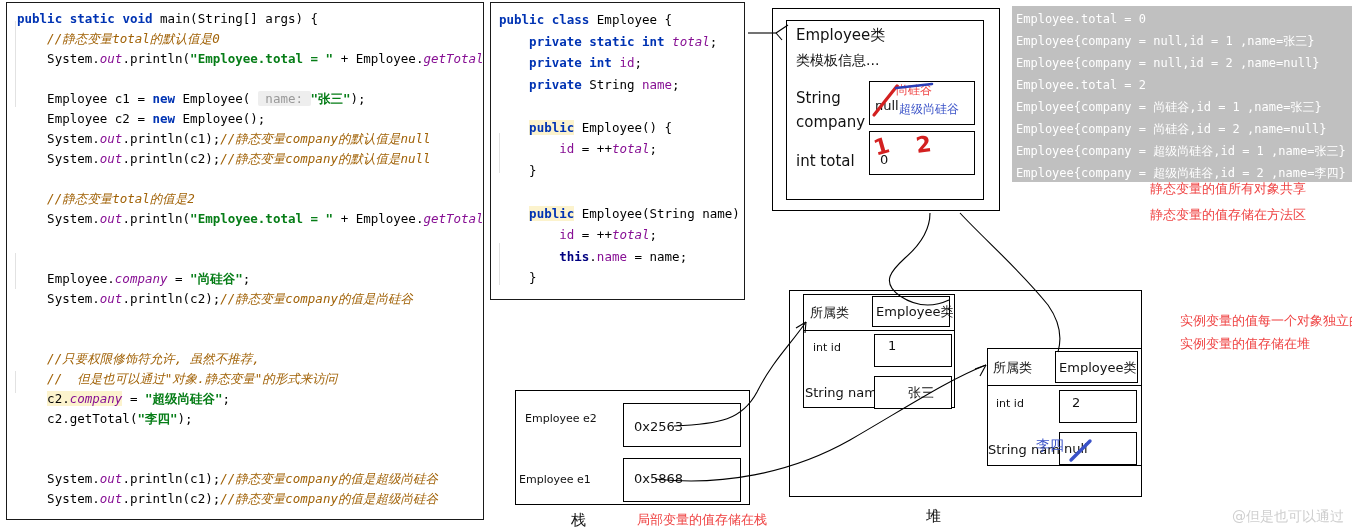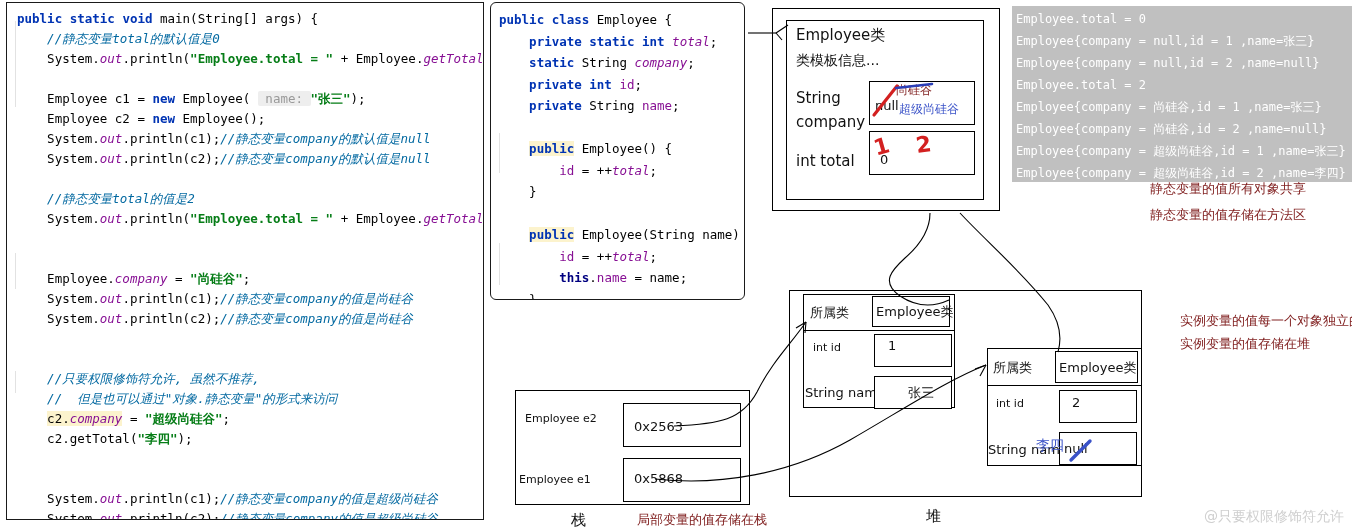--- a/index.html
+++ b/index.html
@@ -11,46 +11,46 @@
   .abs{position:absolute;}
   .box{position:absolute;border:1px solid #000;box-sizing:border-box;background:#fff;}
 
   
   .code-panel{
     position:absolute;border:1px solid #1a1a1a;background:#ffffff;
     font-family:"DejaVu Sans Mono","Liberation Mono",monospace;
     box-sizing:border-box;overflow:hidden;
   }
   #left-code{left:6px;top:2px;width:478px;height:518px;padding:6px 0 0 0;}
-  #class-code{left:490px;top:2px;width:255px;height:298px;padding:6px 0 0 0;border-radius:6px;}
+  #class-code{left:490px;top:2px;width:255px;height:298px;padding:6px 0 0 0;}
 
   .cl{white-space:pre;line-height:20px;font-size:12.5px;color:#000;padding-left:10px;}
   #class-code .cl{line-height:21.5px;font-size:12.5px;padding-left:8px;}
 
   .kw{color:#0033b3;font-weight:bold;}
   .kw2{color:#000080;font-weight:bold;}
   .str{color:#067d17;font-weight:bold;}
   .fld{color:#871094;font-style:italic;}
   .fldp{color:#871094;}
-  .cmt{color:#0369a1;font-style:italic;}
+  .cmt{color:#a16207;font-style:italic;}
   .hint{background:#eeeeee;color:#999999;border-radius:2px;}
   .hl{background:#fcf3cd;}
   .gutterline{position:absolute;left:8px;width:1px;background:#e2e2e2;}
 
   
   #console{
     position:absolute;left:1012px;top:6px;width:340px;height:176px;
     background:#c0c0c0;
     font-family:"DejaVu Sans Mono","Liberation Mono",monospace;
     font-size:12px;line-height:22px;color:#ffffff;
     padding:2px 0 0 4px;box-sizing:border-box;white-space:pre;overflow:hidden;
   }
 
   
-  .note-red{position:absolute;color:#7f1d1d;font-size:13px;white-space:nowrap;
+  .note-red{position:absolute;color:#ef4444;font-size:13px;white-space:nowrap;
             font-family:"DejaVu Sans","Liberation Sans",sans-serif;}
   .note-blue{position:absolute;color:#3a52c8;white-space:nowrap;
             font-family:"DejaVu Sans","Liberation Sans",sans-serif;text-align:center;}
 
   
   .dlab{position:absolute;color:#111;font-size:15px;white-space:nowrap;
         font-family:"DejaVu Sans","Liberation Sans",sans-serif;}
   .dlab-sm{font-size:13px;}
   .dlab-lg{font-size:11px;}
 
@@ -74,42 +74,40 @@
       <div class="cl"><span>    Employee c1 = </span><span class="kw">new </span><span>Employee( </span><span class="hint"> name: </span><span class="str">"张三"</span><span>);</span></div>
       <div class="cl"><span>    Employee c2 = </span><span class="kw">new </span><span>Employee();</span></div>
       <div class="cl"><span>    System.</span><span class="fld">out</span><span>.println(c1);</span><span class="cmt">//静态变量company的默认值是null</span></div>
       <div class="cl"><span>    System.</span><span class="fld">out</span><span>.println(c2);</span><span class="cmt">//静态变量company的默认值是null</span></div>
       <div class="cl">&nbsp;</div>
       <div class="cl"><span class="cmt">    //静态变量total的值是2</span></div>
       <div class="cl"><span>    System.</span><span class="fld">out</span><span>.println(</span><span class="str">"Employee.total = "</span><span> + Employee.</span><span class="fld">getTotal</span><span>());</span></div>
       <div class="cl">&nbsp;</div>
       <div class="cl">&nbsp;</div>
       <div class="cl"><span>    Employee.</span><span class="fld">company</span><span> = </span><span class="str">"尚硅谷"</span><span>;</span></div>
-      <div class="cl"><span>    System.</span><span class="fld">out</span><span>.println(c1);</span><span class="cmt">//静态变量company的值是尚硅谷</span></div>
       <div class="cl"><span>    System.</span><span class="fld">out</span><span>.println(c2);</span><span class="cmt">//静态变量company的值是尚硅谷</span></div>
       <div class="cl">&nbsp;</div>
       <div class="cl">&nbsp;</div>
       <div class="cl"><span class="cmt">    //只要权限修饰符允许, 虽然不推荐,</span></div>
       <div class="cl"><span class="cmt">    //  但是也可以通过"对象.静态变量"的形式来访问</span></div>
       <div class="cl"><span>    </span><span class="hl">c2.</span><span class="hl fld">company</span><span> = </span><span class="str">"超级尚硅谷"</span><span>;</span></div>
       <div class="cl"><span>    c2.getTotal(</span><span class="str">"李四"</span><span>);</span></div>
       <div class="cl">&nbsp;</div>
       <div class="cl">&nbsp;</div>
       <div class="cl"><span>    System.</span><span class="fld">out</span><span>.println(c1);</span><span class="cmt">//静态变量company的值是超级尚硅谷</span></div>
       <div class="cl"><span>    System.</span><span class="fld">out</span><span>.println(c2);</span><span class="cmt">//静态变量company的值是超级尚硅谷</span></div>
     </div>
 </div>
 
 <div class="code-panel" id="class-code">
   <div class="gutterline" style="top:130px;height:40px;"></div>
   <div class="gutterline" style="top:240px;height:42px;"></div>
   <div id="class-code-lines">
       <div class="cl"><span class="kw">public </span><span class="kw">class </span><span>Employee {</span></div>
       <div class="cl"><span class="kw">    private </span><span class="kw">static </span><span class="kw">int </span><span class="fld">total</span><span>;</span></div>
-      <div class="cl"><span class="kw">    static </span><span>String </span><span class="fld">company</span><span>;</span></div>
       <div class="cl"><span class="kw">    private </span><span class="kw">int </span><span class="fldp">id</span><span>;</span></div>
       <div class="cl"><span class="kw">    private </span><span>String </span><span class="fldp">name</span><span>;</span></div>
       <div class="cl">&nbsp;</div>
       <div class="cl"><span>    </span><span class="hl kw">public</span><span> Employee() {</span></div>
       <div class="cl"><span>        </span><span class="fldp">id</span><span> = ++</span><span class="fld">total</span><span>;</span></div>
       <div class="cl"><span>    }</span></div>
       <div class="cl">&nbsp;</div>
       <div class="cl"><span>    </span><span class="hl kw">public</span><span> Employee(String name) {</span></div>
       <div class="cl"><span>        </span><span class="fldp">id</span><span> = ++</span><span class="fld">total</span><span>;</span></div>
       <div class="cl"><span>        </span><span class="kw2">this</span><span>.</span><span class="fldp">name</span><span> = name;</span></div>
@@ -205,13 +203,13 @@
 </svg>
 
 <svg class="svg-layer" viewBox="0 0 1352 532" xmlns="http://www.w3.org/2000/svg">
   <g fill="none" stroke-linecap="round">
     <path d="M874 115 L897 86" stroke="#d32020" stroke-width="3.2"></path>
     <path d="M896 88 L932 84" stroke="#2b3fb8" stroke-width="2.6"></path>
     <path d="M1071 460 L1090 441" stroke="#3a52c8" stroke-width="3.4"></path>
   </g>
 </svg>
 
-<div id="watermark">@只要权限修饰符允许</div>
+<div id="watermark">@但是也可以通过</div>
 
 </body></html>

